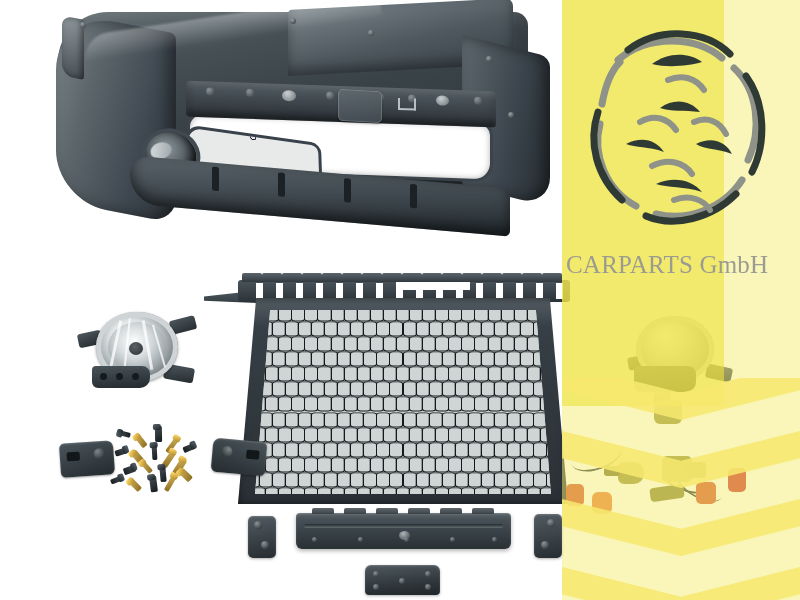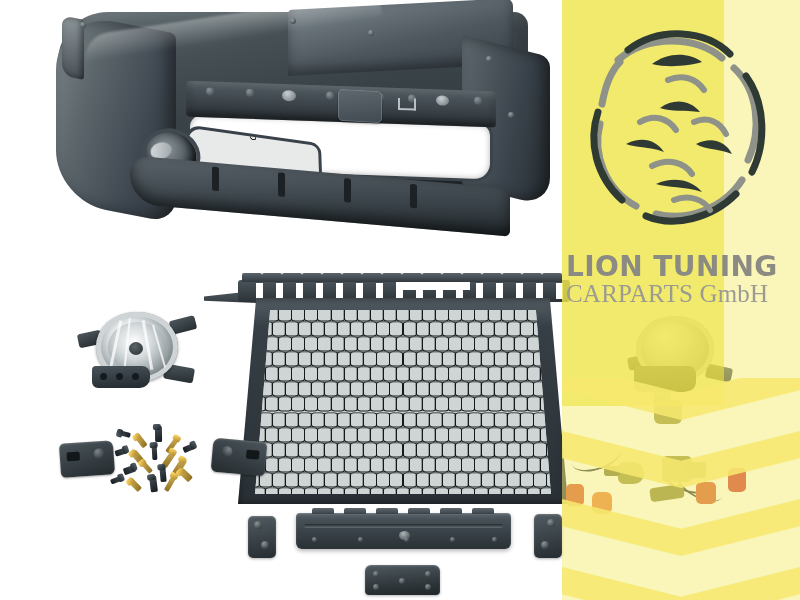--- a/index.html
+++ b/index.html
@@ -806,21 +806,20 @@
           <path d="M112 76 C 126 70, 140 74, 148 86"></path>
           <path d="M84 118 C 98 110, 112 114, 120 126"></path>
           <path d="M138 118 C 152 112, 164 118, 170 130"></path>
           <path d="M96 162 C 112 154, 128 158, 136 170"></path>
           <path d="M118 196 C 134 190, 148 196, 154 206"></path>
         </g>
       </svg>
     </div>
 
     <div class="wm-text">
-      <span class="l1">LION TUNING</span>
       <span class="l2">CARPARTS GmbH</span>
     </div>
 
     <div class="wm-chevrons">
       <div class="wm-chev" style="top:-20px"></div>
       <div class="wm-chev" style="top:48px"></div>
       <div class="wm-chev" style="top:116px"></div>
       <div class="wm-chev" style="top:184px"></div>
     </div>
   </div>

